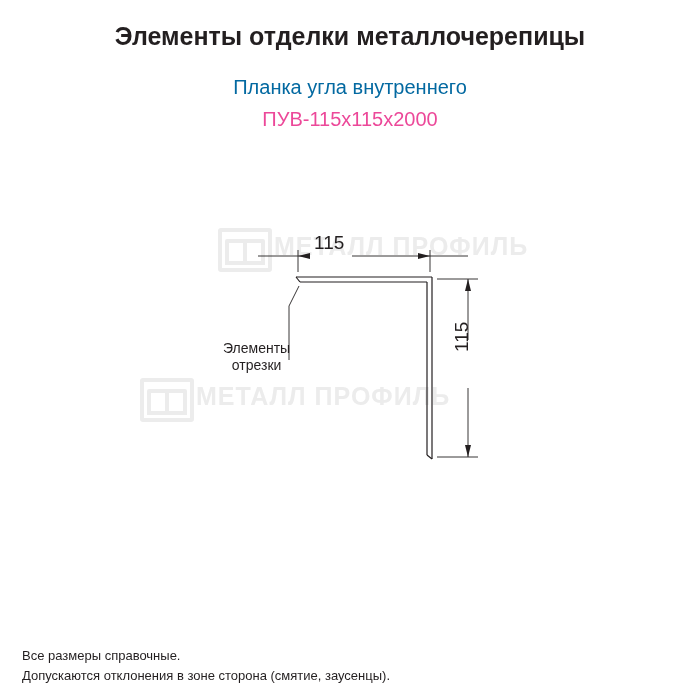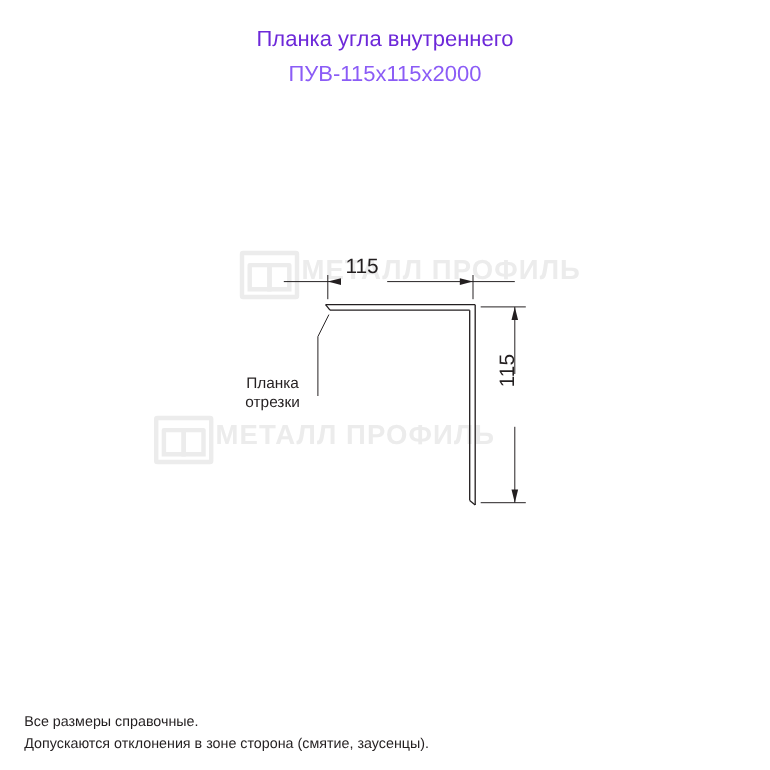--- a/index.html
+++ b/index.html
@@ -32,27 +32,27 @@
     font-size: 25px;
     font-weight: bold;
     margin-top: 22px;
     letter-spacing: 0px;
     color: #231f20;
   }
   .title-sub {
     font-size: 20px;
     font-weight: normal;
     margin-top: 25px;
-    color: #6d28d9;
+    color: #0369a1;
   }
   .title-code {
     font-size: 20px;
     font-weight: normal;
     margin-top: 9px;
-    color: #8b5cf6;
+    color: #ec4899;
   }
 
   
   .watermark {
     position: absolute;
     display: flex;
     align-items: center;
     gap: 10px;
     opacity: 1;
     pointer-events: none;
@@ -140,20 +140,21 @@
     line-height: 20px;
     color: #231f20;
   }
 </style>
 </head>
 <body>
 
 <div class="page">
 
   <div class="header">
+    <div class="title-main">Элементы отделки металлочерепицы</div>
     <div class="title-sub">Планка угла внутреннего</div>
     <div class="title-code">ПУВ-115х115х2000</div>
   </div>
 
   <div class="watermark wm-1">
     <div class="wm-logo">
       <div class="outer"></div>
       <div class="inner1"></div>
       <div class="inner2"></div>
     </div>
@@ -212,21 +213,21 @@
       <g stroke="#231f20" fill="none" stroke-width="0.9">
         <line x1="289" y1="360" x2="289" y2="306"></line>
         <line x1="289" y1="306" x2="299" y2="286"></line>
       </g>
     </svg>
 
     <div class="dim-label dim-top">115</div>
     <div class="dim-label dim-right">115</div>
 
     <div class="face-label">
-      <div>Планка</div>
+      <div>Элементы</div>
       <div>отрезки</div>
     </div>
   </div>
 
   <div class="footer">
     <div>Все размеры справочные.</div>
     <div>Допускаются отклонения в зоне сторона (смятие, заусенцы).</div>
   </div>
 
 </div>

